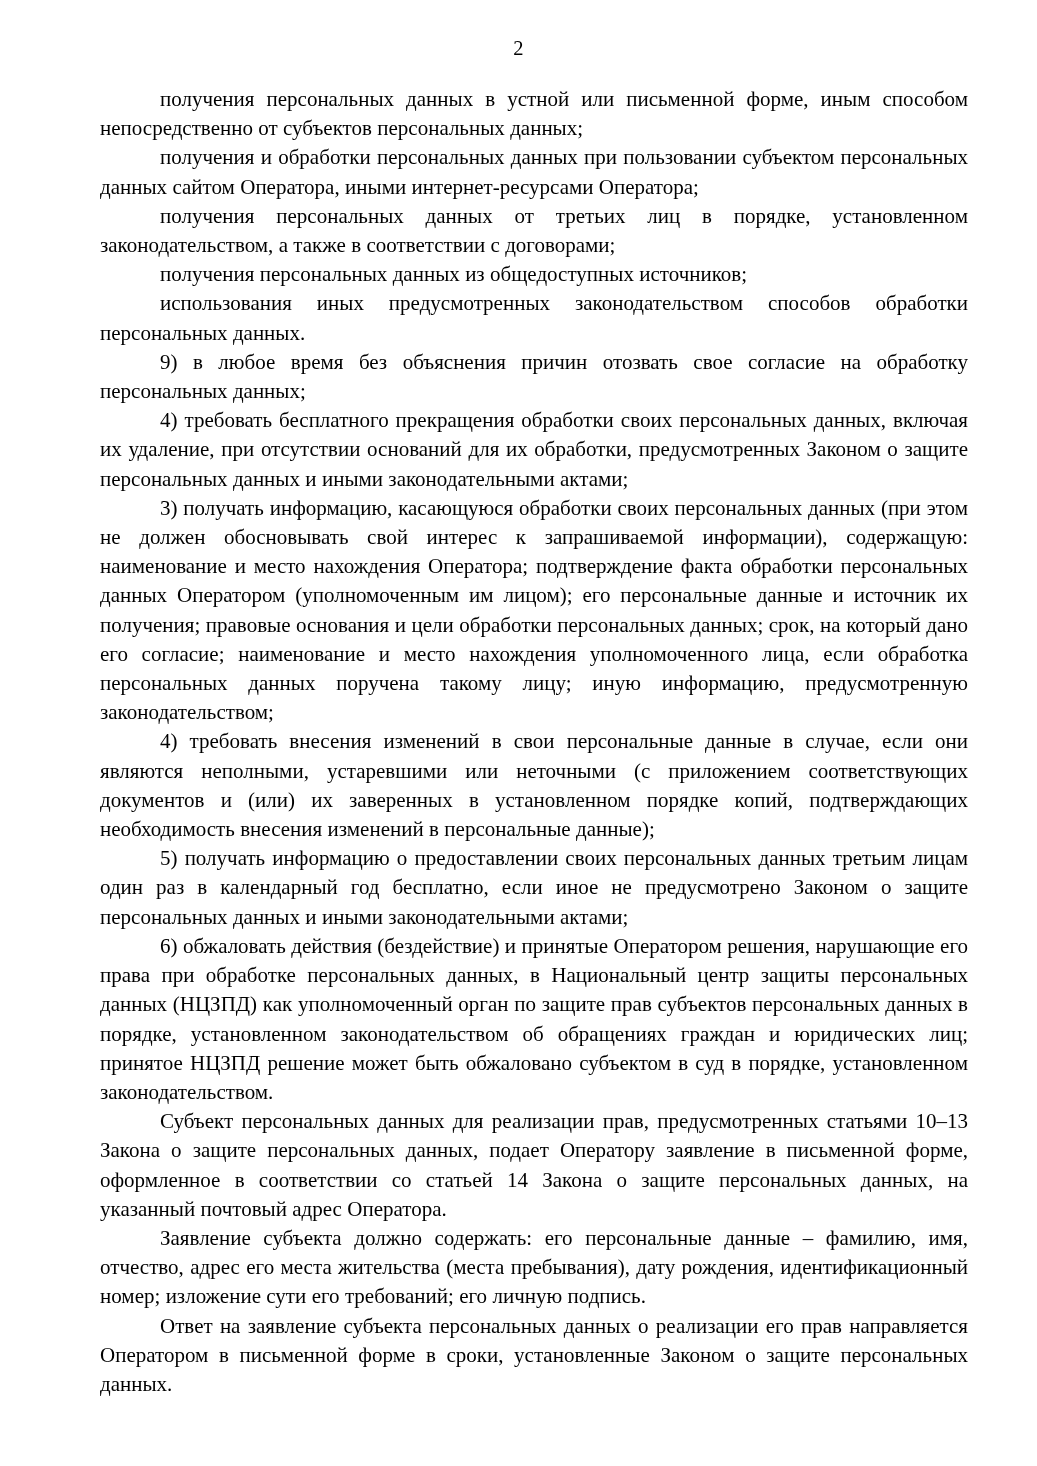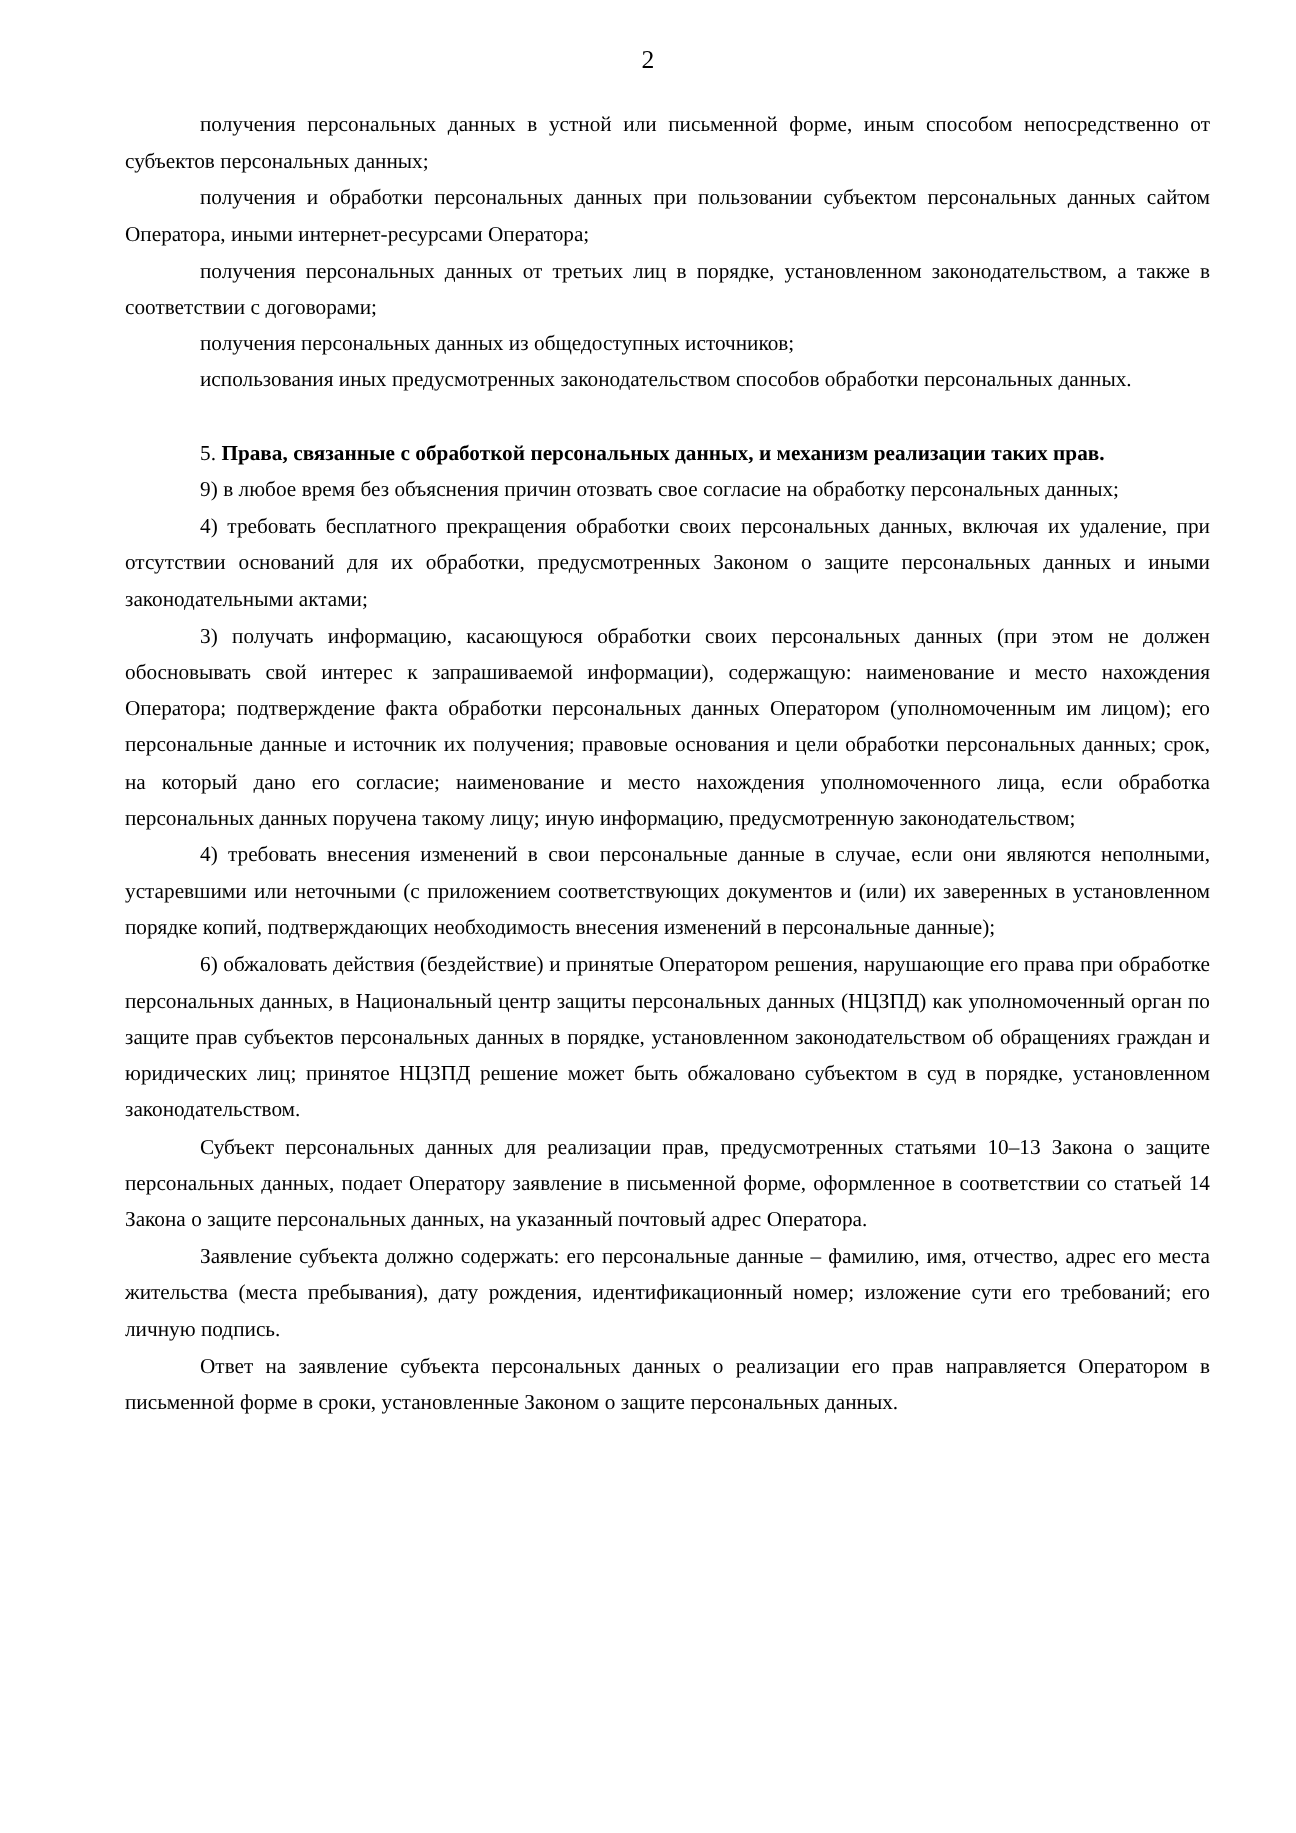--- a/index.html
+++ b/index.html
@@ -31,21 +31,21 @@
     letter-spacing: 0.2px;
   }
   .body-block {
     position: absolute;
     top: 85px;
     left: 100px;
     width: 868px;
   }
   p {
     margin: 0;
-    font-size: 17px;
+    font-size: 21px;
     line-height: 29.2px;
     text-align: justify;
     text-indent: 60px;
     text-justify: inter-word;
     hyphens: none;
     word-spacing: 0.1px;
   }
   p.heading {
     font-weight: bold;
   }
@@ -62,24 +62,24 @@
 <div class="page">
 
   <div class="page-number">2</div>
 
   <div class="body-block">
       <p class="body">получения персональных данных в устной или письменной форме, иным способом непосредственно от субъектов персональных данных;</p>
       <p class="body">получения и обработки персональных данных при пользовании субъектом персональных данных сайтом Оператора, иными интернет-ресурсами Оператора;</p>
       <p class="body">получения персональных данных от третьих лиц в порядке, установленном законодательством, а также в соответствии с договорами;</p>
       <p class="body">получения персональных данных из общедоступных источников;</p>
       <p class="body">использования иных предусмотренных законодательством способов обработки персональных данных.</p>
-      <p class="heading spaced-before"><span class="num">5.</span> <span>Права, связанные с обработкой персональных данных, и механизм реализации таких прав.</span></p>
       <p class="body">9) в любое время без объяснения причин отозвать свое согласие на обработку персональных данных;</p>
       <p class="body">4) требовать бесплатного прекращения обработки своих персональных данных, включая их удаление, при отсутствии оснований для их обработки, предусмотренных Законом о защите персональных данных и иными законодательными актами;</p>
       <p class="body">3) получать информацию, касающуюся обработки своих персональных данных (при этом не должен обосновывать свой интерес к запрашиваемой информации), содержащую: наименование и место нахождения Оператора; подтверждение факта обработки персональных данных Оператором (уполномоченным им лицом); его персональные данные и источник их получения; правовые основания и цели обработки персональных данных; срок, на который дано его согласие; наименование и место нахождения уполномоченного лица, если обработка персональных данных поручена такому лицу; иную информацию, предусмотренную законодательством;</p>
       <p class="body">4) требовать внесения изменений в свои персональные данные в случае, если они являются неполными, устаревшими или неточными (с приложением соответствующих документов и (или) их заверенных в установленном порядке копий, подтверждающих необходимость внесения изменений в персональные данные);</p>
+      <p class="body">5) получать информацию о предоставлении своих персональных данных третьим лицам один раз в календарный год бесплатно, если иное не предусмотрено Законом о защите персональных данных и иными законодательными актами;</p>
       <p class="body">6) обжаловать действия (бездействие) и принятые Оператором решения, нарушающие его права при обработке персональных данных, в Национальный центр защиты персональных данных (НЦЗПД) как уполномоченный орган по защите прав субъектов персональных данных в порядке, установленном законодательством об обращениях граждан и юридических лиц; принятое НЦЗПД решение может быть обжаловано субъектом в суд в порядке, установленном законодательством.</p>
       <p class="body">Субъект персональных данных для реализации прав, предусмотренных статьями 10–13 Закона о защите персональных данных, подает Оператору заявление в письменной форме, оформленное в соответствии со статьей 14 Закона о защите персональных данных, на указанный почтовый адрес Оператора.</p>
       <p class="body">Заявление субъекта должно содержать: его персональные данные – фамилию, имя, отчество, адрес его места жительства (места пребывания), дату рождения, идентификационный номер; изложение сути его требований; его личную подпись.</p>
       <p class="body">Ответ на заявление субъекта персональных данных о реализации его прав направляется Оператором в письменной форме в сроки, установленные Законом о защите персональных данных.</p>
     </div>
 
 </div>
 
 </body></html>

